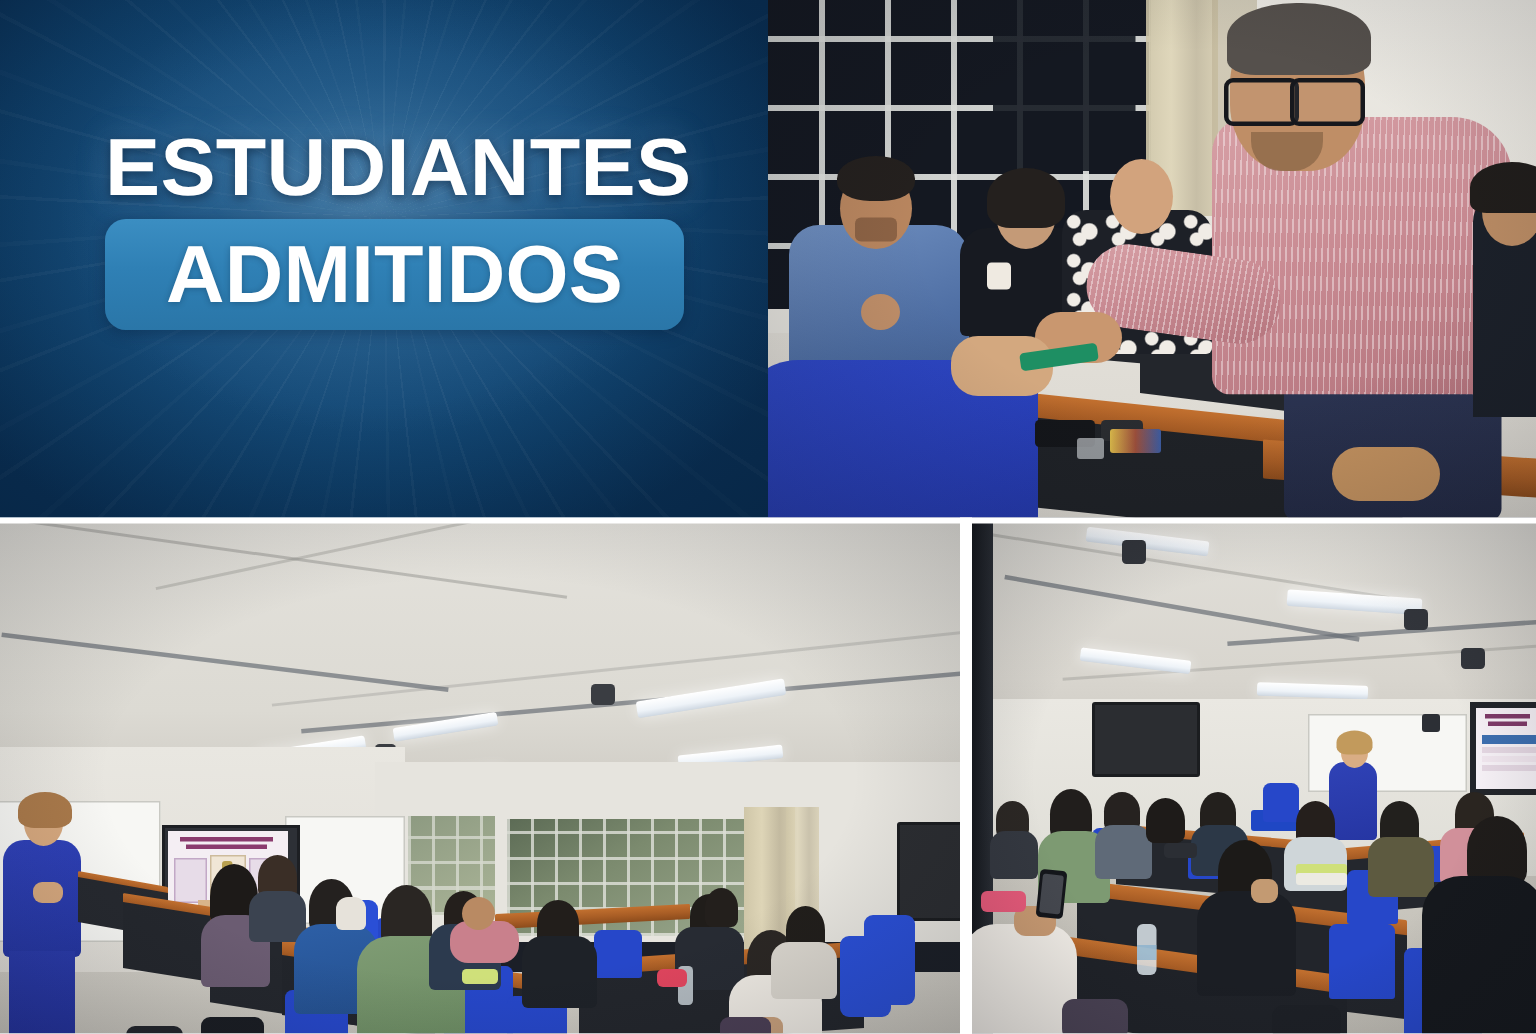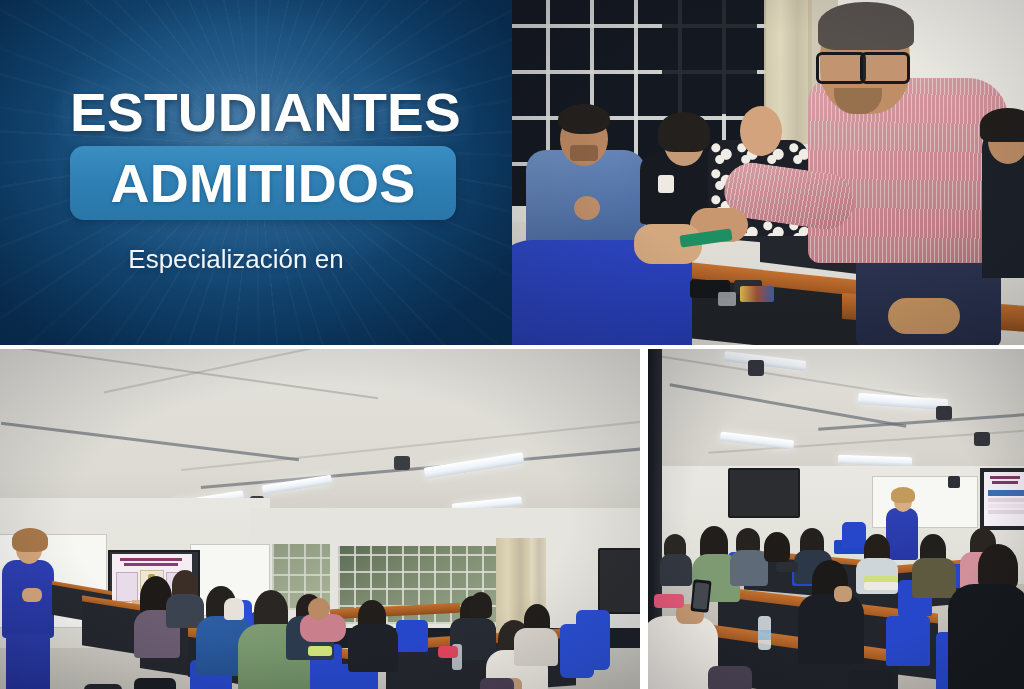--- a/index.html
+++ b/index.html
@@ -189,21 +189,20 @@
     <div class="tp-vignette"></div>
 
     <div class="tp-content">
       <div class="headline">ESTUDIANTES</div>
 
       <div class="badge">
         <div class="badge-text">ADMITIDOS</div>
       </div>
 
       <div class="subtitle">
-        <span class="l1">Especialización en</span>
       </div>
     </div>
   </div>
 
   <div class="photo ph-tr">
 
     <div class="wall" style="left:0;top:0;width:512px;height:345px;background:linear-gradient(180deg,#eceae4 0%,#e3e0d9 60%,#d9d6cf 100%);"></div>
 
     <div class="tr-darkwin" style="left:-10px;top:-6px;width:265px;height:218px;"></div>
     <div class="tr-bars" style="left:-10px;top:-6px;width:265px;height:218px;"></div>

